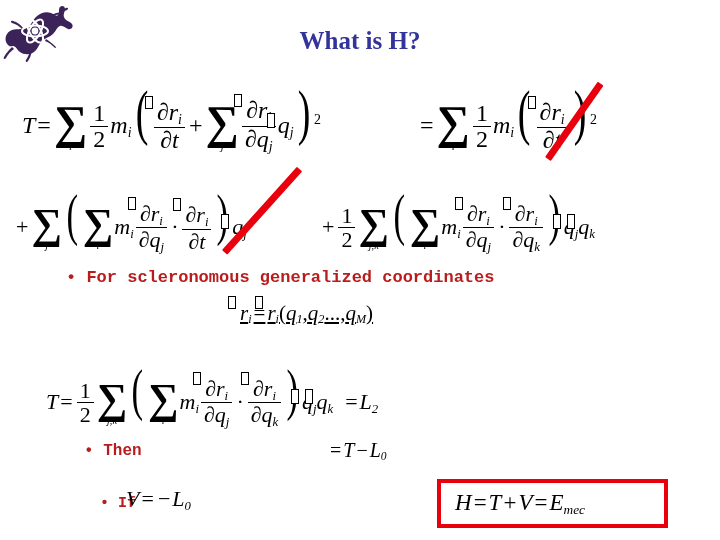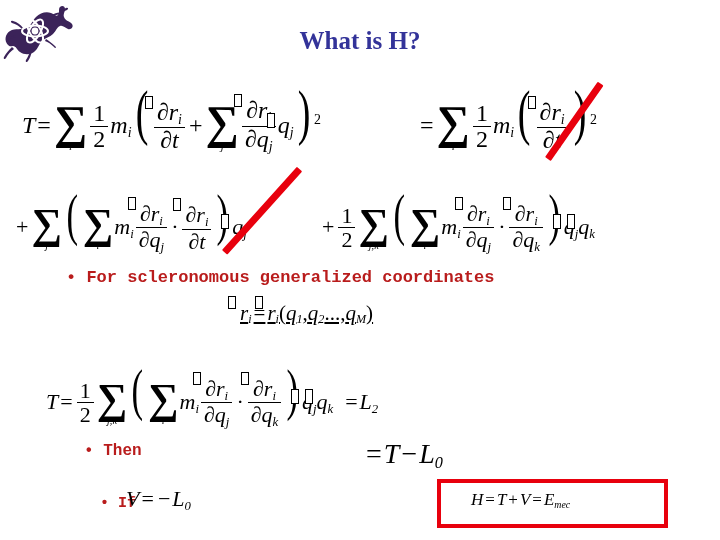--- a/index.html
+++ b/index.html
@@ -278,28 +278,28 @@
         <span class="den"><span>∂q</span><sub>j</sub></span>
       </span><span class="op">·</span><span class="frac">
         <span class="num"><span class="acc vec"><i class="tofu"></i></span><span>∂r</span><sub>i</sub></span>
         <span class="den"><span>∂q</span><sub>k</sub></span>
       </span><span class="par h2">)</span><span class="acc dot"><i class="tofu"></i></span><span>q</span><sub>j</sub><span class="acc dot"><i class="tofu"></i></span><span>q</span><sub>k</sub><span class="op" style="padding-left:12px;">=</span><span>L</span><sub>2</sub>
   </div>
 
   <div class="bullet" style="left:84px; top:442px; font-size:16px;">• Then</div>
 
 
-  <div class="math" style="left:364px; top:440px; font-size:28px;">
+  <div class="math" style="left:328px; top:440px; font-size:20px;">
     <span class="op">=</span><span>T</span><span class="op">−</span><span>L</span><sub>0</sub>
   </div>
 
   <div class="bullet" style="left:100px; top:495px; font-size:15px;">• If</div>
 
   <div class="math" style="left:126px; top:488px; font-size:22px;text-align:right;">
     <span>V</span><span class="op">=</span><span class="op">−</span><span>L</span><sub>0</sub>
   </div>
 
   <div id="redbox" style="left:437px; top:479px; width:231px; height:49px;"></div>
-  <div class="math" style="left:455px; top:491px; font-size:17px;margin-left:16px;">
+  <div class="math" style="left:455px; top:491px; font-size:23px;">
     <span>H</span><span class="op">=</span><span>T</span><span class="op">+</span><span>V</span><span class="op">=</span><span>E</span><sub>mec</sub>
   </div>
 
 </div>
 
 </body></html>

